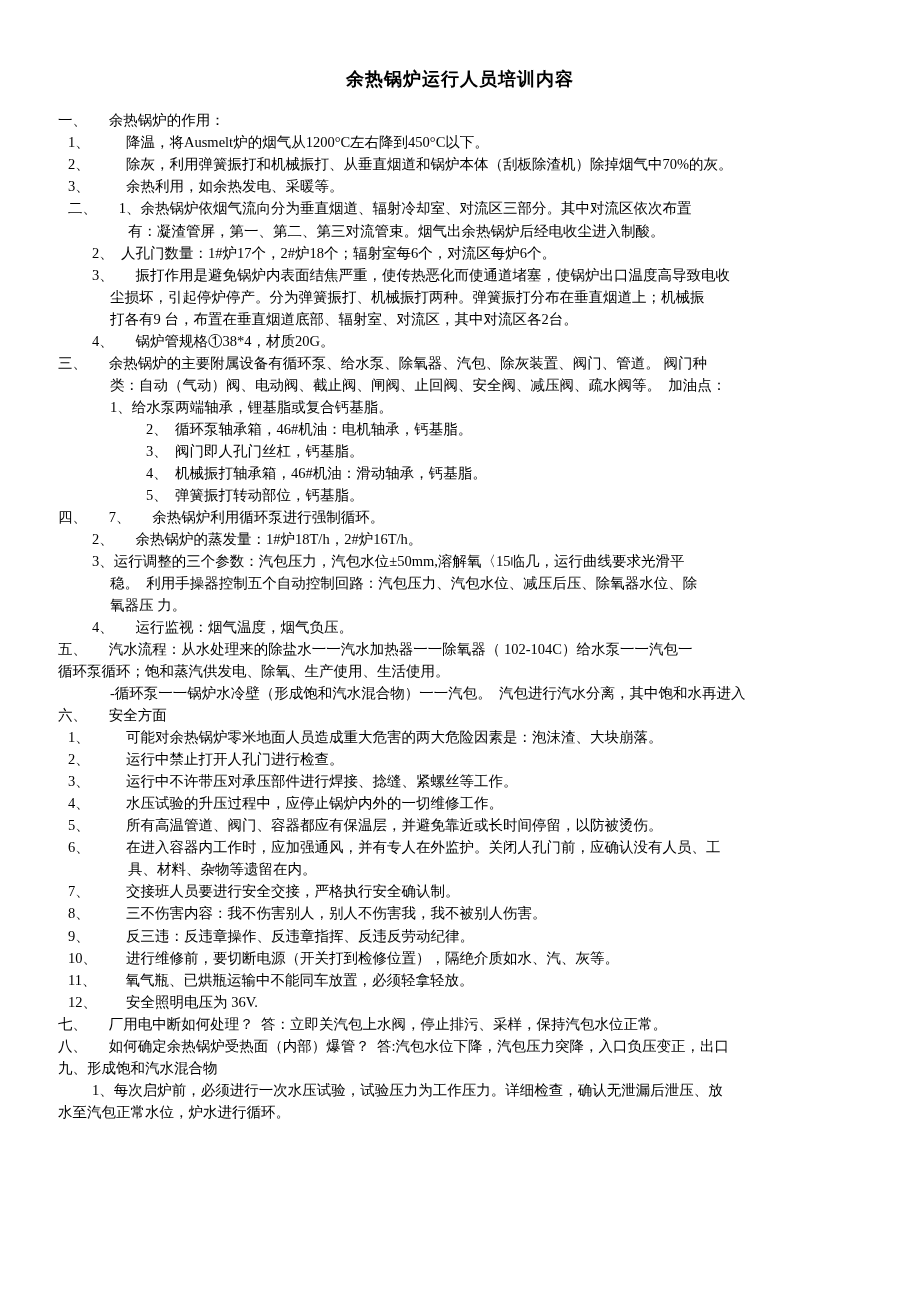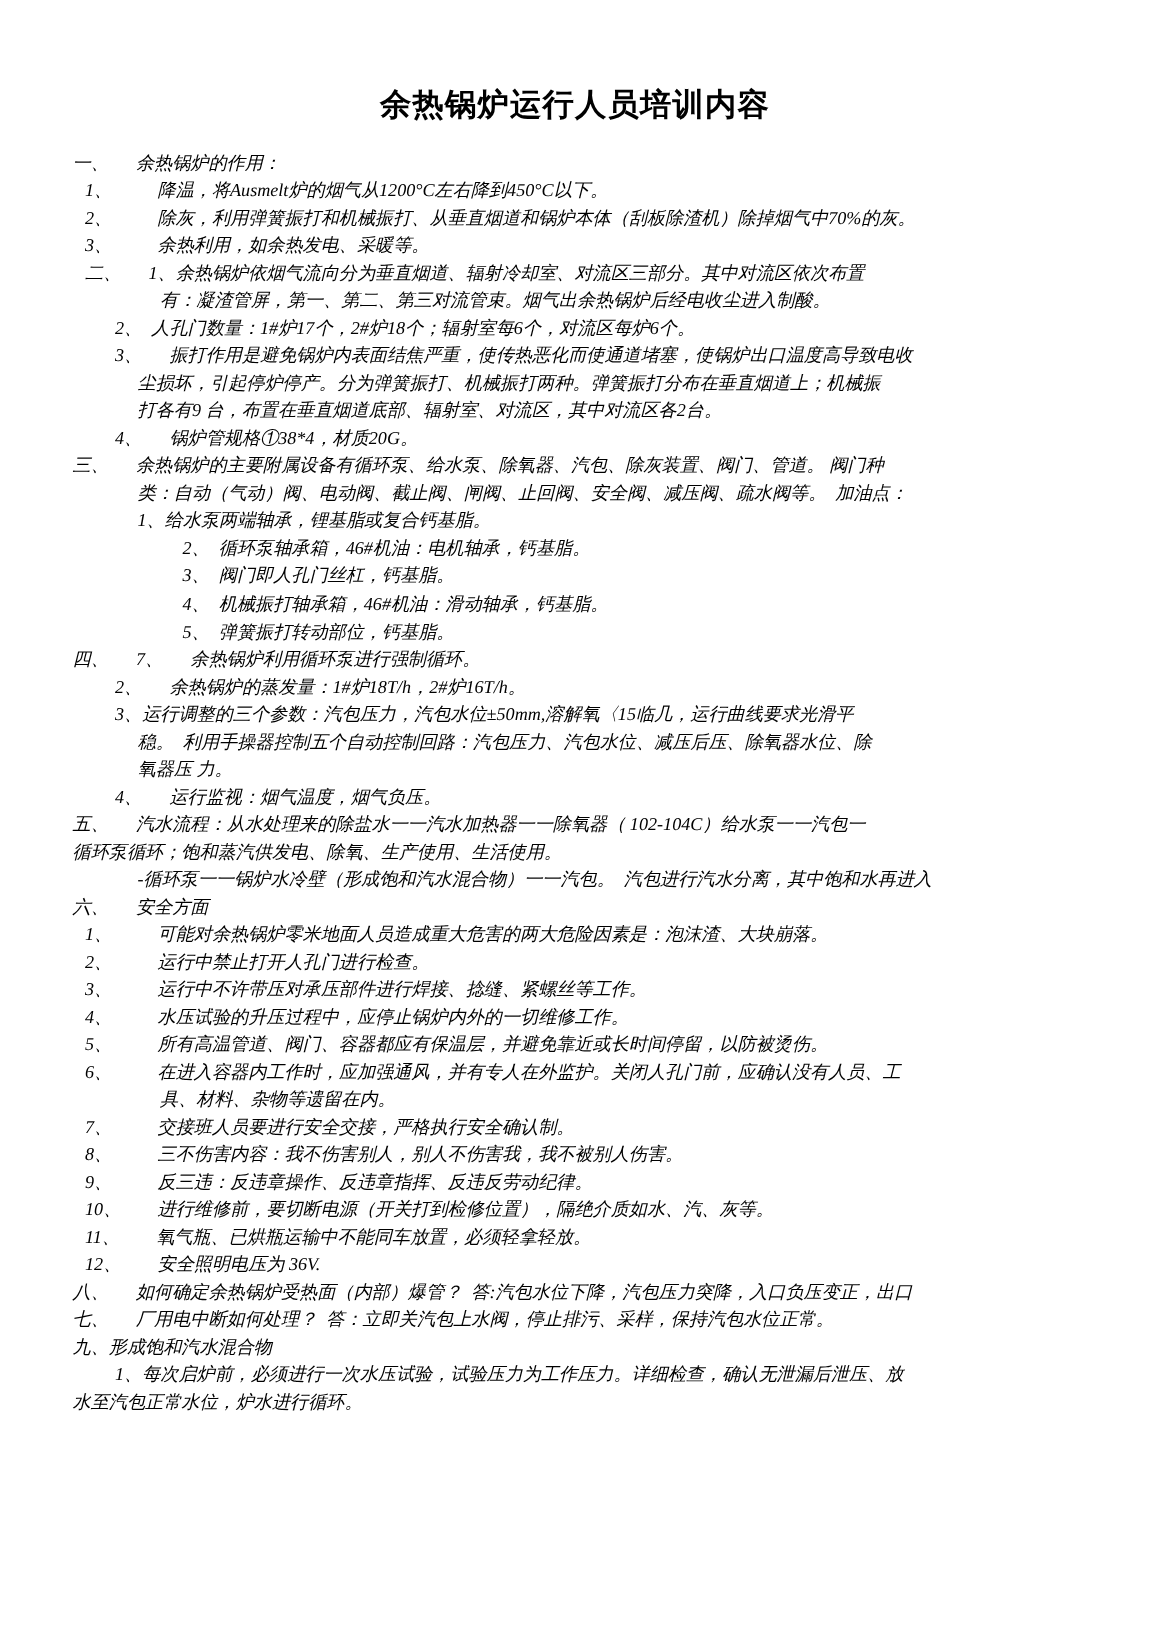--- a/index.html
+++ b/index.html
@@ -19,32 +19,31 @@
     position: relative;
     width: 920px;
     height: 1302px;
     padding: 0;
     box-sizing: border-box;
   }
   .inner {
     padding: 44px 58px 0 58px;
   }
   h1.doc-title {
-    font-size: 25px;
+    font-size: 18px;
     font-weight: bold;
     text-align: center;
     margin: 22px 0 16px 0;
     letter-spacing: 1px;
     font-family: "Liberation Serif", "DejaVu Serif", serif;
   }
   .line {
     display: block;
     white-space: pre-wrap;
     word-break: break-all;
-    font-style: italic;
   }
   
   .lv0  { margin-left: 0px; }
   .lv1  { margin-left: 10px; }
   .lv2  { margin-left: 34px; }
   .lv3  { margin-left: 52px; }
   .lv4  { margin-left: 70px; }
   .lv5  { margin-left: 88px; }
   .blk { margin: 0; }
 </style>
@@ -97,22 +96,22 @@
       <div class="line lv1">5、          所有高温管道、阀门、容器都应有保温层，并避免靠近或长时间停留，以防被烫伤。</div>
       <div class="line lv1">6、          在进入容器内工作时，应加强通风，并有专人在外监护。关闭人孔门前，应确认没有人员、工</div>
       <div class="line lv4">具、材料、杂物等遗留在内。</div>
       <div class="line lv1">7、          交接班人员要进行安全交接，严格执行安全确认制。</div>
       <div class="line lv1">8、          三不伤害内容：我不伤害别人，别人不伤害我，我不被别人伤害。</div>
       <div class="line lv1">9、          反三违：反违章操作、反违章指挥、反违反劳动纪律。</div>
       <div class="line lv1">10、        进行维修前，要切断电源（开关打到检修位置），隔绝介质如水、汽、灰等。</div>
       <div class="line lv1">11、        氧气瓶、已烘瓶运输中不能同车放置，必须轻拿轻放。</div>
       <div class="line lv1">12、        安全照明电压为 36V.</div>
 
+      <div class="line lv0">七、      厂用电中断如何处理？  答：立即关汽包上水阀，停止排污、采样，保持汽包水位正常。</div>
       <div class="line lv0">八、      如何确定余热锅炉受热面（内部）爆管？  答:汽包水位下降，汽包压力突降，入口负压变正，出口</div>
-      <div class="line lv0">七、      厂用电中断如何处理？  答：立即关汽包上水阀，停止排污、采样，保持汽包水位正常。</div>
 
       <div class="line lv0">九、形成饱和汽水混合物</div>
       <div class="line lv2">1、每次启炉前，必须进行一次水压试验，试验压力为工作压力。详细检查，确认无泄漏后泄压、放</div>
       <div class="line lv0">水至汽包正常水位，炉水进行循环。</div>
     </div>
 
   </div>
 </div>
 
 </body></html>

